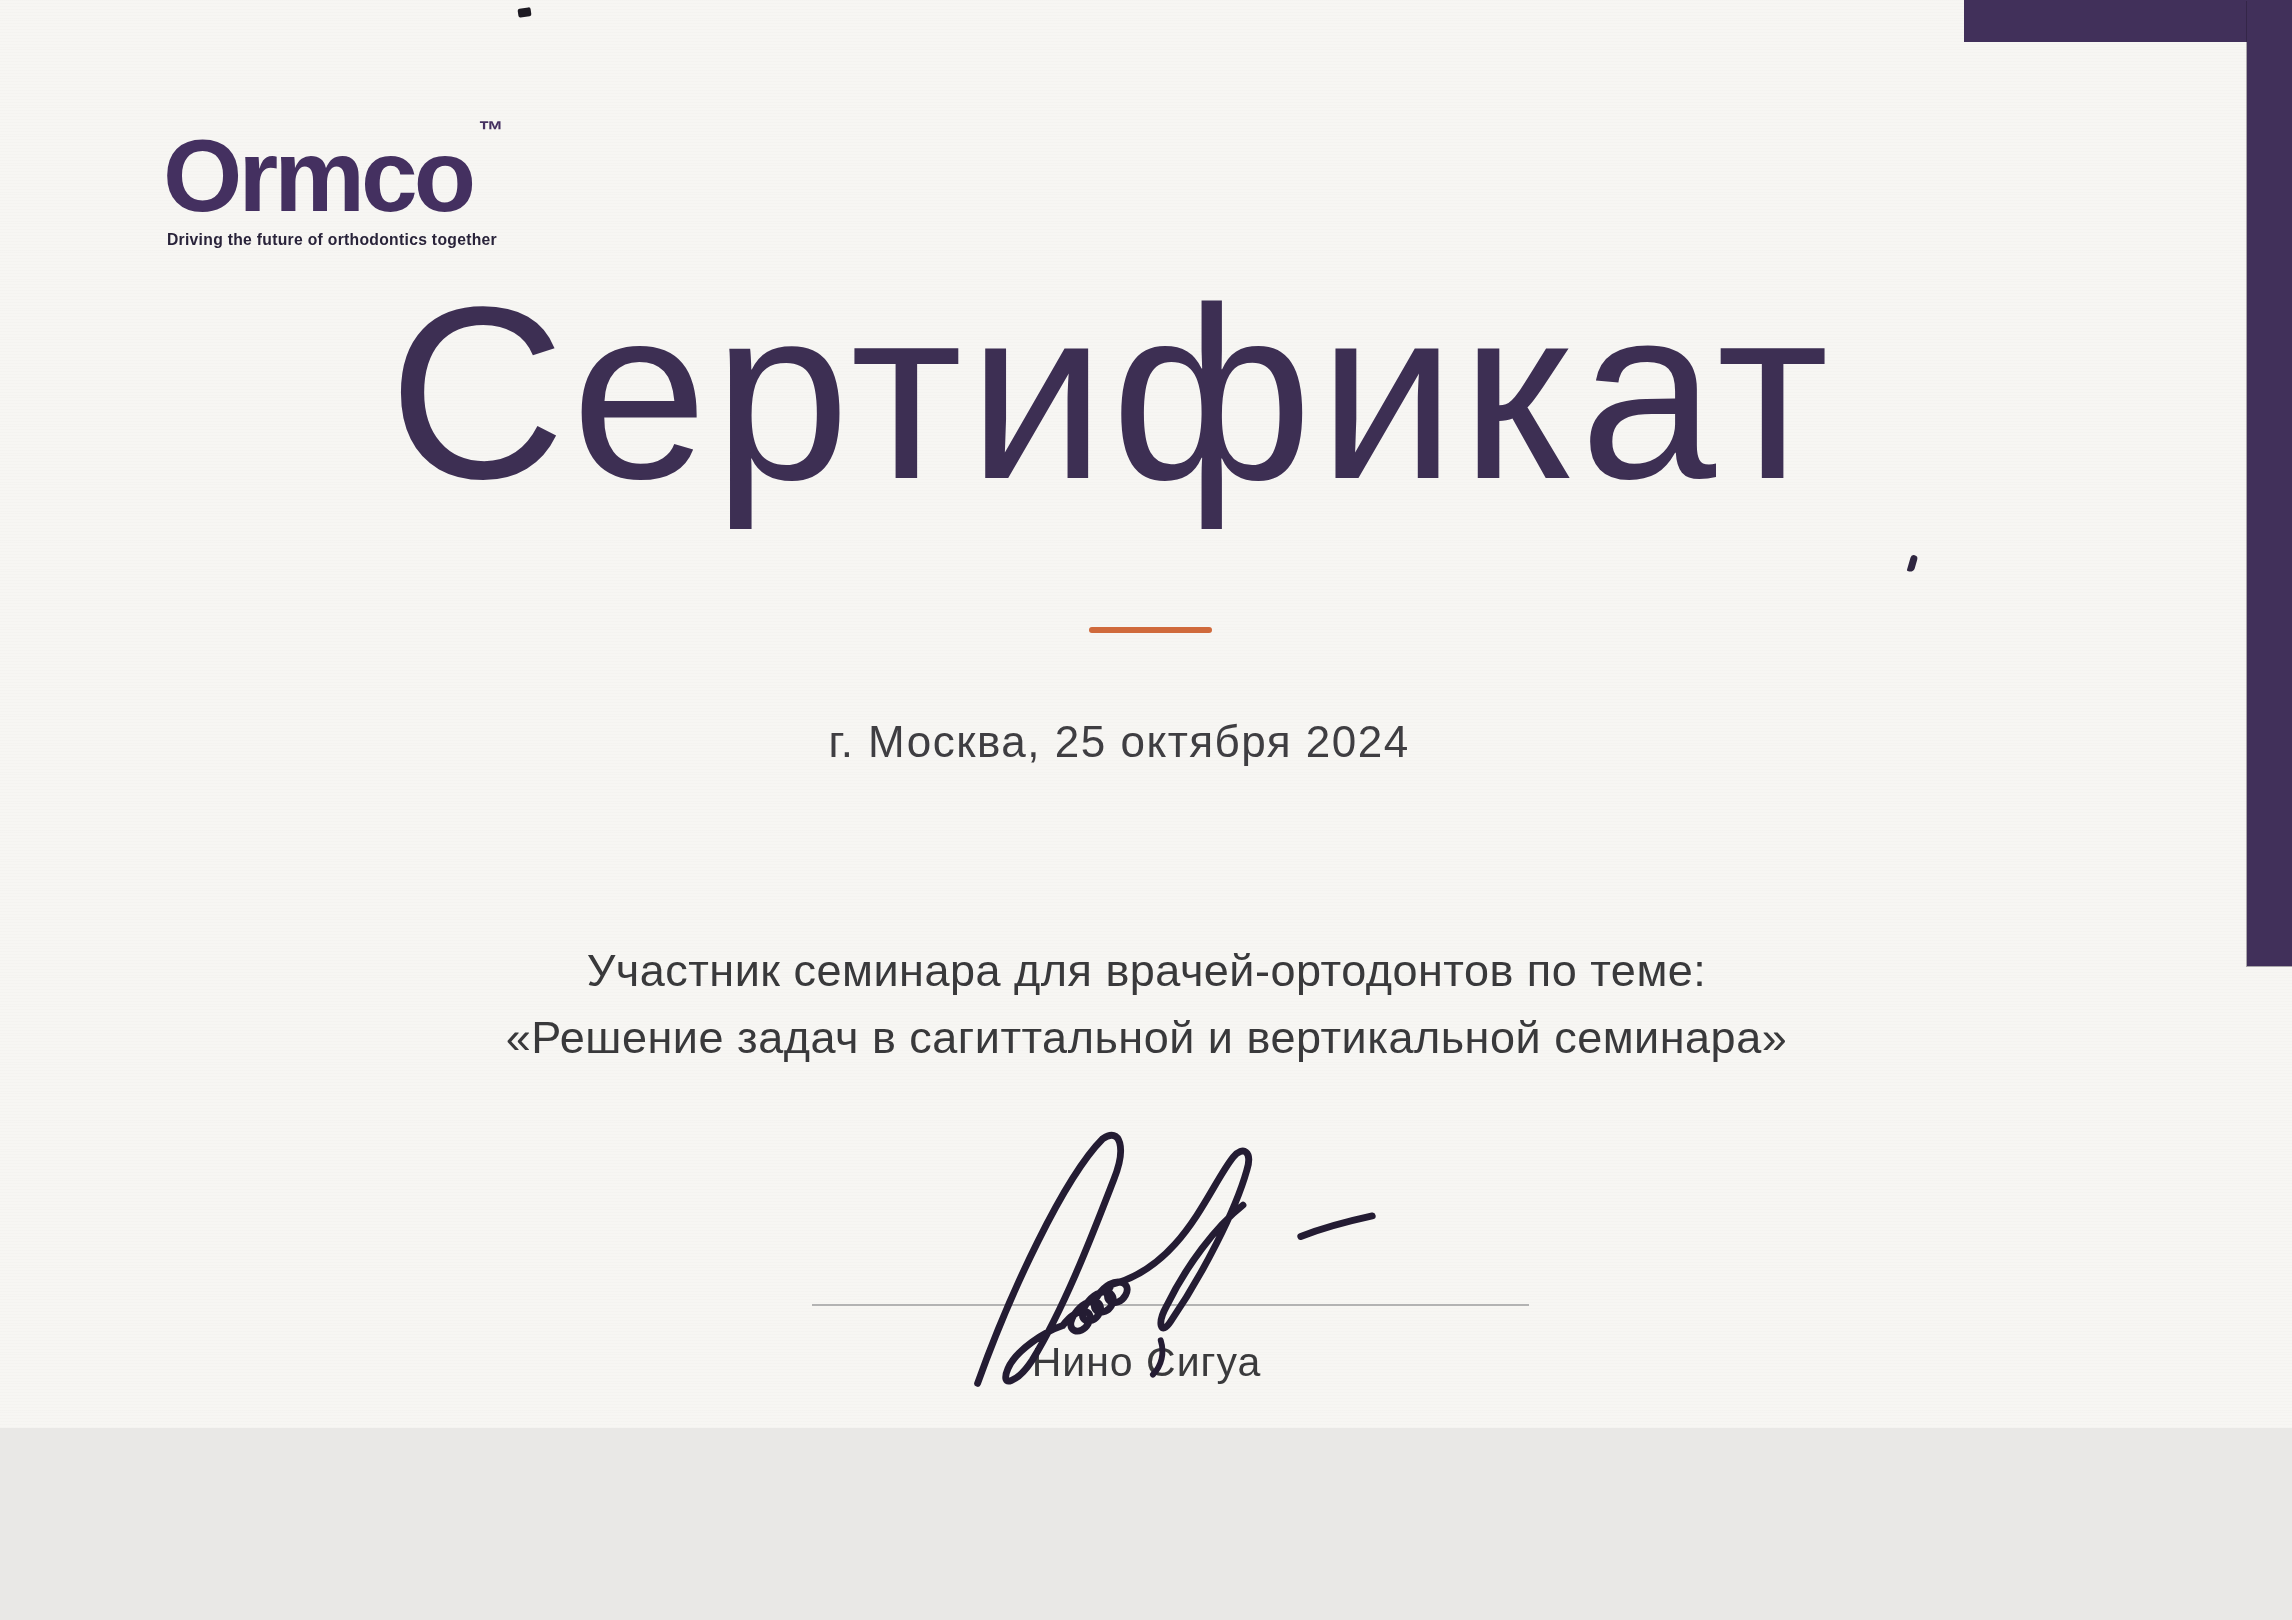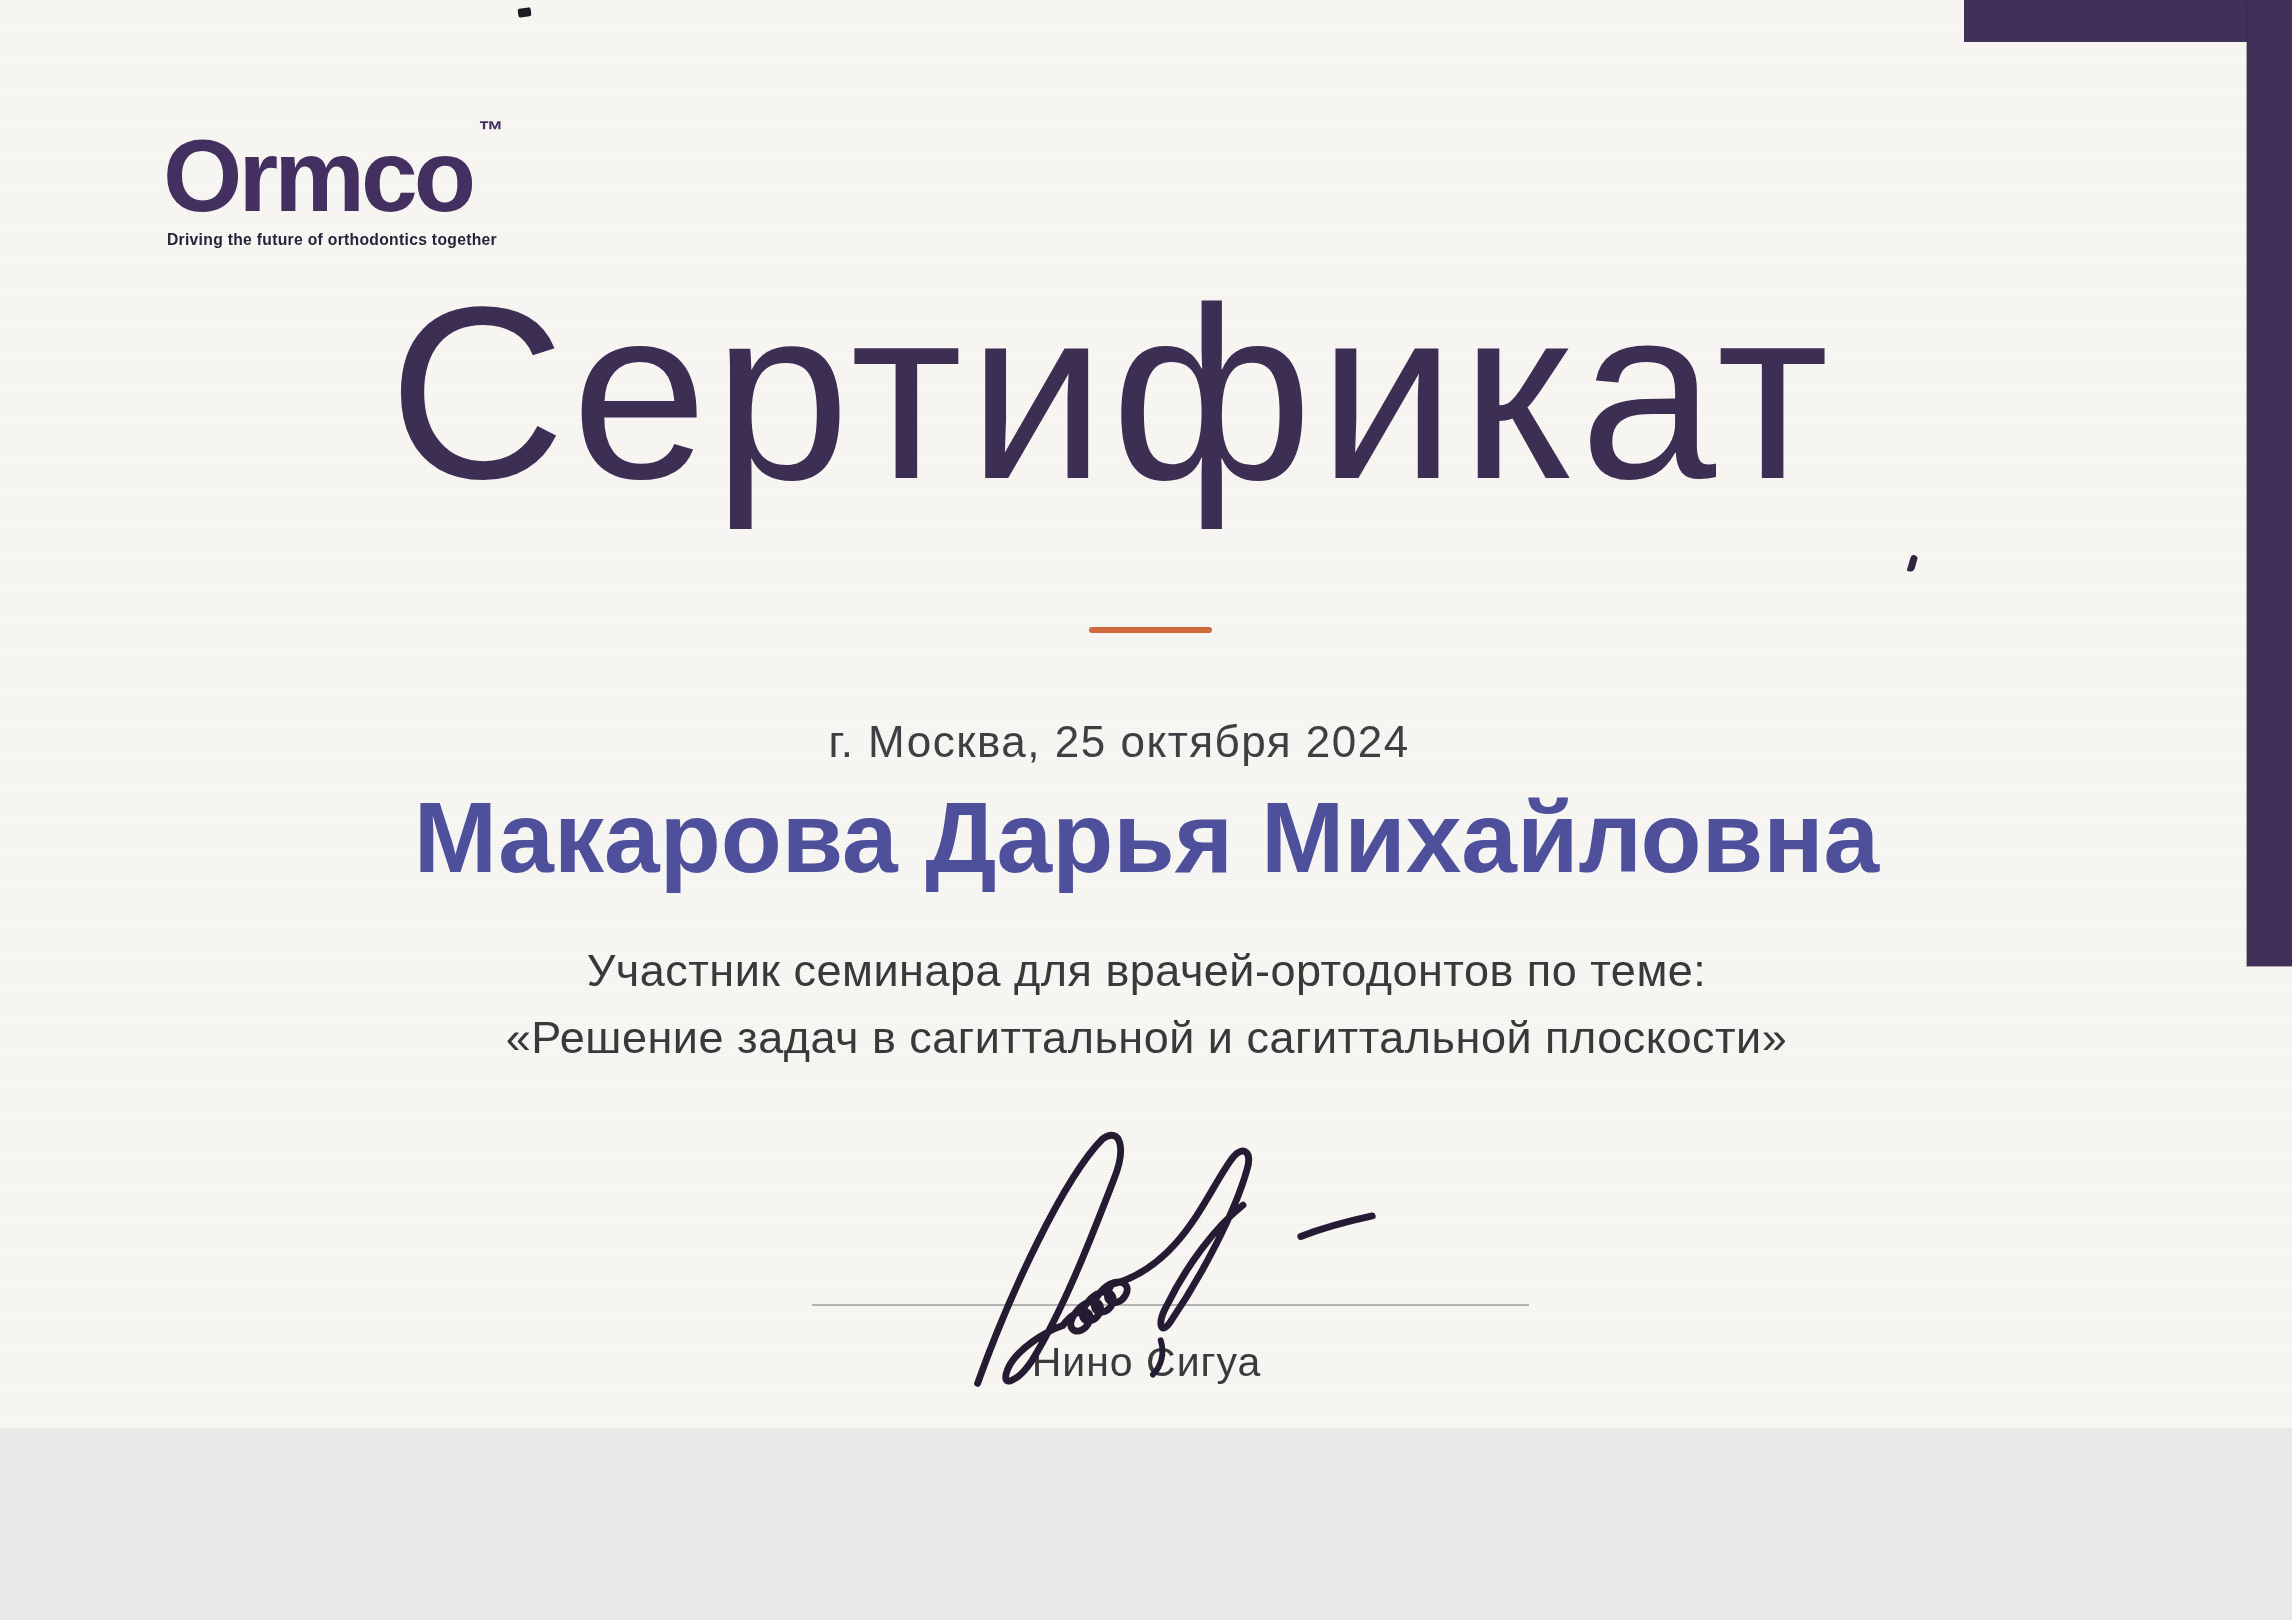--- a/index.html
+++ b/index.html
@@ -80,25 +80,24 @@
     <div class="logo" style="color: rgb(68, 48, 96);"><span>Ormco</span><span class="tm">™</span></div>
     <div class="tagline">Driving the future of orthodontics together</div>
   </header>
 
   <h1 class="title" style="color: rgb(61, 47, 83);">Сертификат</h1>
 
   <div class="divider" style="background: rgb(208, 106, 60);"></div>
 
   <div class="place-date">г. Москва,  25 октября 2024</div>
 
-  <div class="recipient" style="color: rgb(78, 80, 156);">Макарова Дарья Михайловна</div>
 
   <div class="description">
     <div>Участник семинара для врачей-ортодонтов по теме:</div>
-    <div>«Решение задач в сагиттальной и сагиттальной плоскости»</div>
+    <div>«Решение задач в сагиттальной и вертикальной семинара»</div>
   </div>
 
   <div class="sign-line"></div>
 
   <svg class="signature" viewBox="0 0 440 290" fill="none" style="color: rgb(36, 28, 51);">
     <path stroke="currentColor" stroke-width="7" stroke-linecap="round" fill="none" d="M 22 272
          C 55 180 110 62 150 22
          C 168 10 174 32 161 64
          C 140 118 112 192 78 248
          C 63 271 44 278 53 257

